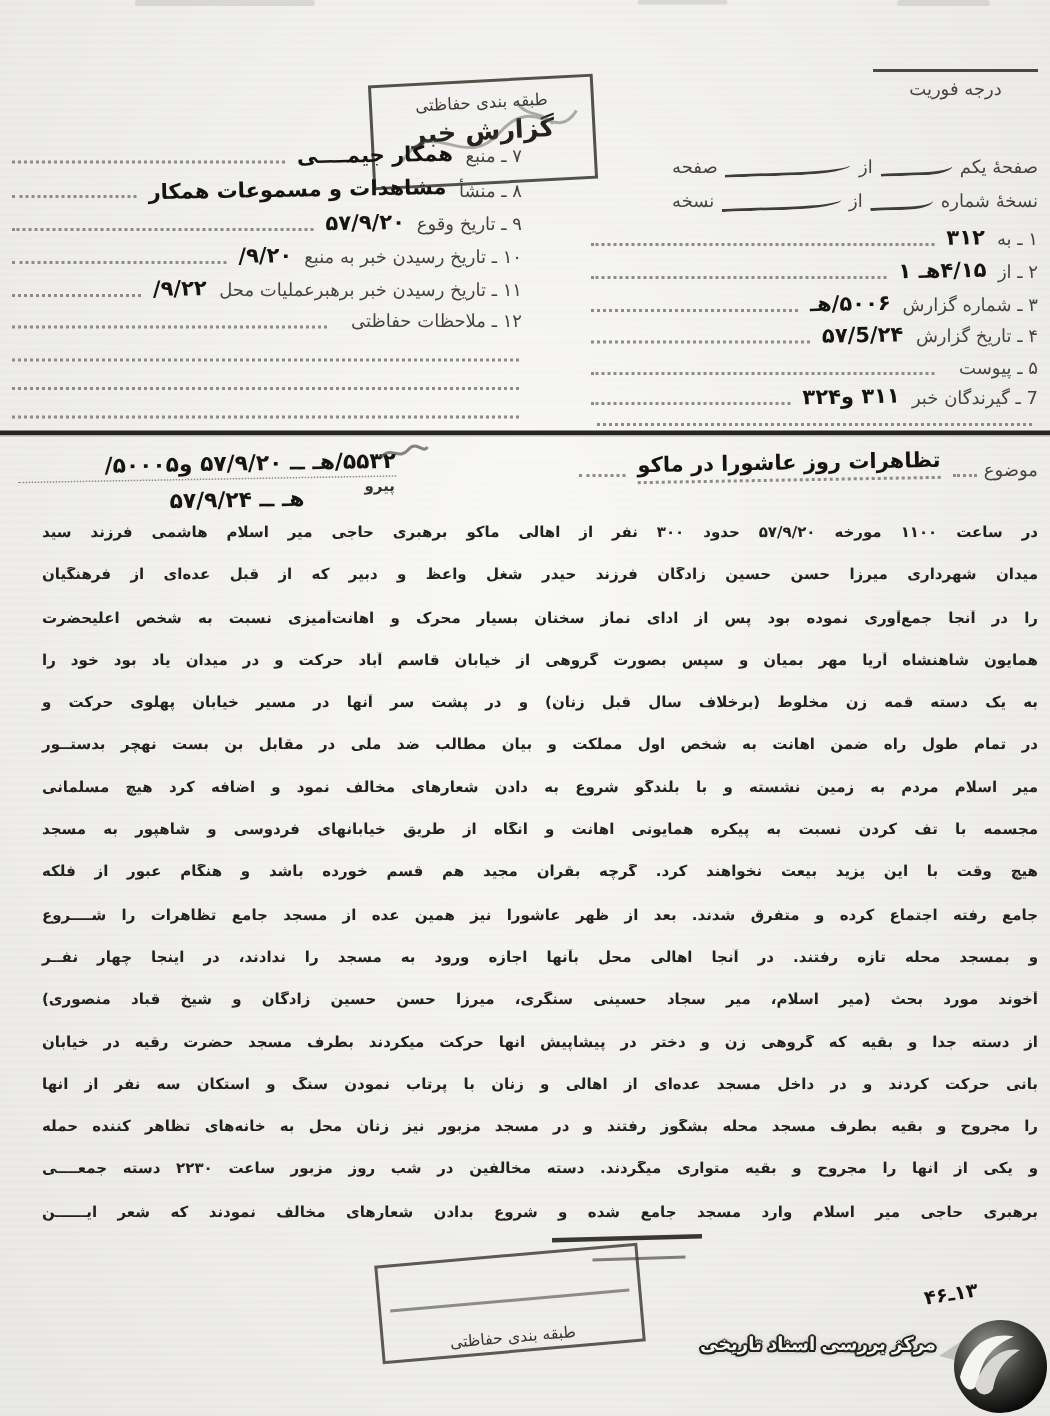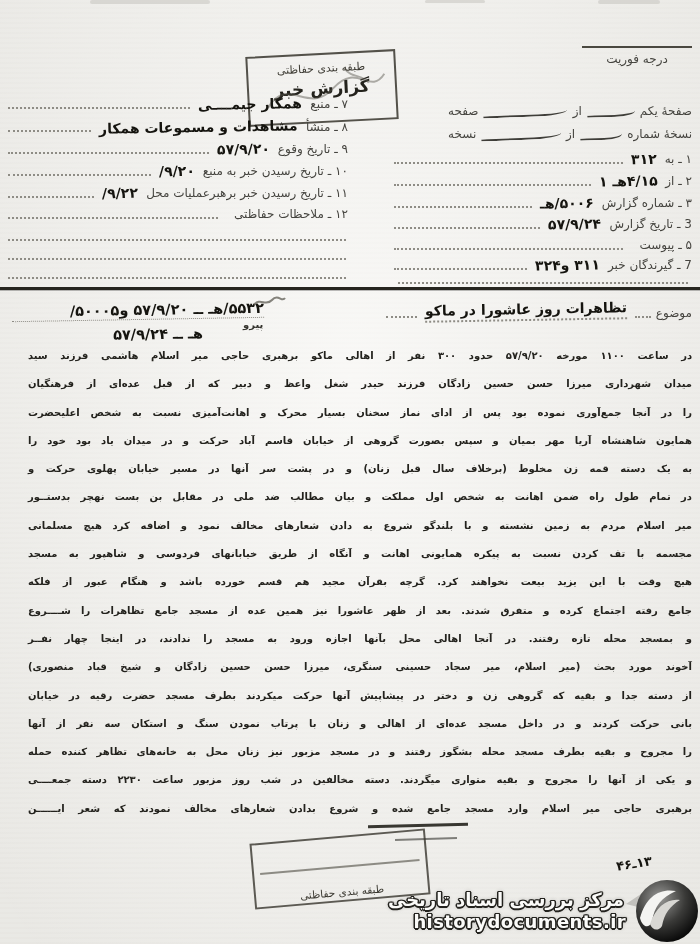--- a/index.html
+++ b/index.html
@@ -82,22 +82,22 @@
     <span class="print">۲ ـ از</span>
     <span class="hand fval">۱۵/‏۴هـ ۱</span>
     <span class="leader"></span>
   </div>
   <div class="frow" style="top:195px;right:8px;width:298px;">
     <span class="print">۳ ـ شماره گزارش</span>
     <span class="hand fval">۵۰۰۶/هـ</span>
     <span class="leader"></span>
   </div>
   <div class="frow" style="top:216px;right:8px;width:298px;">
-    <span class="print">3 ـ تاریخ گزارش</span>
-    <span class="hand fval">۵۷/۹/۲۴</span>
+    <span class="print">۴ ـ تاریخ گزارش</span>
+    <span class="hand fval">۵۷/5/۲۴</span>
     <span class="leader"></span>
   </div>
   <div class="frow" style="top:238px;right:8px;width:298px;">
     <span class="print">۵ ـ پیوست</span>
     <span class="hand fval"></span>
     <span class="leader"></span>
   </div>
   <div class="frow" style="top:257px;right:8px;width:298px;">
     <span class="print">7 ـ گیرندگان خبر</span>
     <span class="hand fval">۳۱۱ و۳۲۴</span>
@@ -185,22 +185,21 @@
 
   <div class="abs" style="top:824px;left:368px;width:100px;height:2.5px;background:rgba(35,34,29,.9);transform:rotate(-1.5deg);"></div>
   <div class="abs" style="top:838px;left:395px;width:62px;height:2px;background:rgba(35,34,29,.55);transform:rotate(-2deg);"></div>
 
   <div class="stamp stamp-bottom">
     <div class="s1">طبقه بندی حفاظتی</div>
   </div>
 
   <div class="abs hand" style="top:856px;right:48px;font-size:13px;transform:rotate(-9deg);">۱۳ـ۴۶</div>
 
-  <div class="abs wmtext" style="top:889px;right:76px;font-size:18px;">مرکز بررسی اسناد تاریخی</div>
-  <div class="abs wmtext" style="top:911px;right:74px;font-size:18px;letter-spacing:.4px;direction:ltr;">historydocuments.ir</div>
+  <div class="abs wmtext" style="top:889px;right:76px;font-size:12px;">مرکز بررسی اسناد تاریخی</div>
   <svg class="abs" style="right:0;top:874px;" width="74" height="70" viewBox="0 0 74 70">
     <defs>
       <radialGradient id="lg" cx="38%" cy="30%" r="75%">
         <stop offset="0" stop-color="#9a9a98"></stop>
         <stop offset="55%" stop-color="#3a3a38"></stop>
         <stop offset="100%" stop-color="#050505"></stop>
       </radialGradient>
     </defs>
     <polygon points="0,30 30,10 24,36" fill="#c2c1bd"></polygon>
     <circle cx="41" cy="37" r="31" fill="url(#lg)"></circle>

